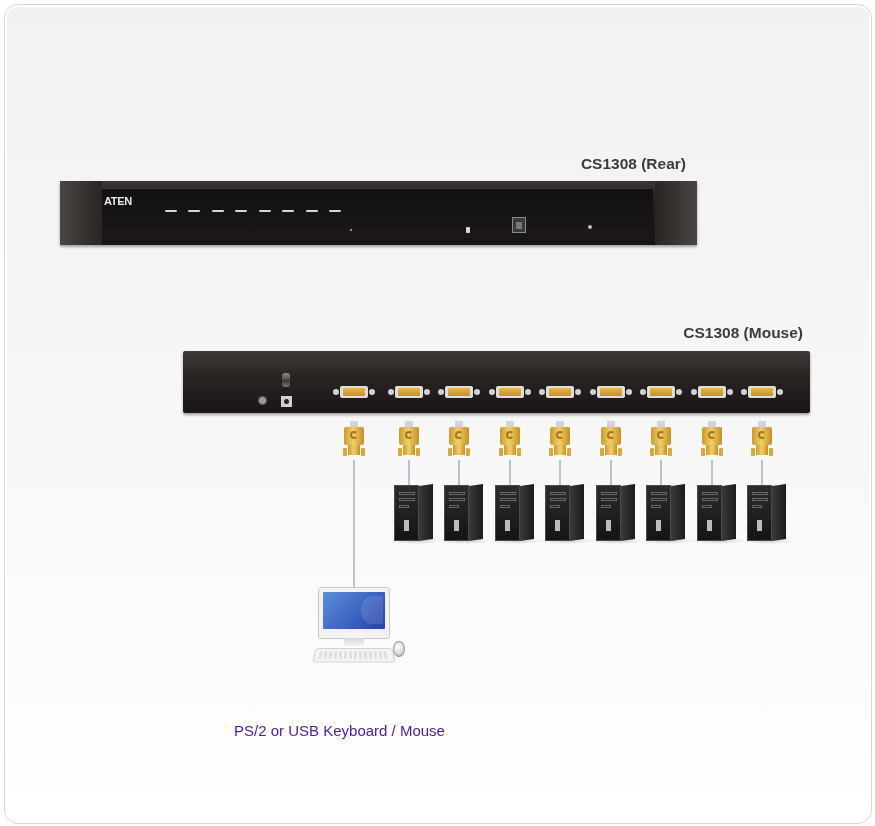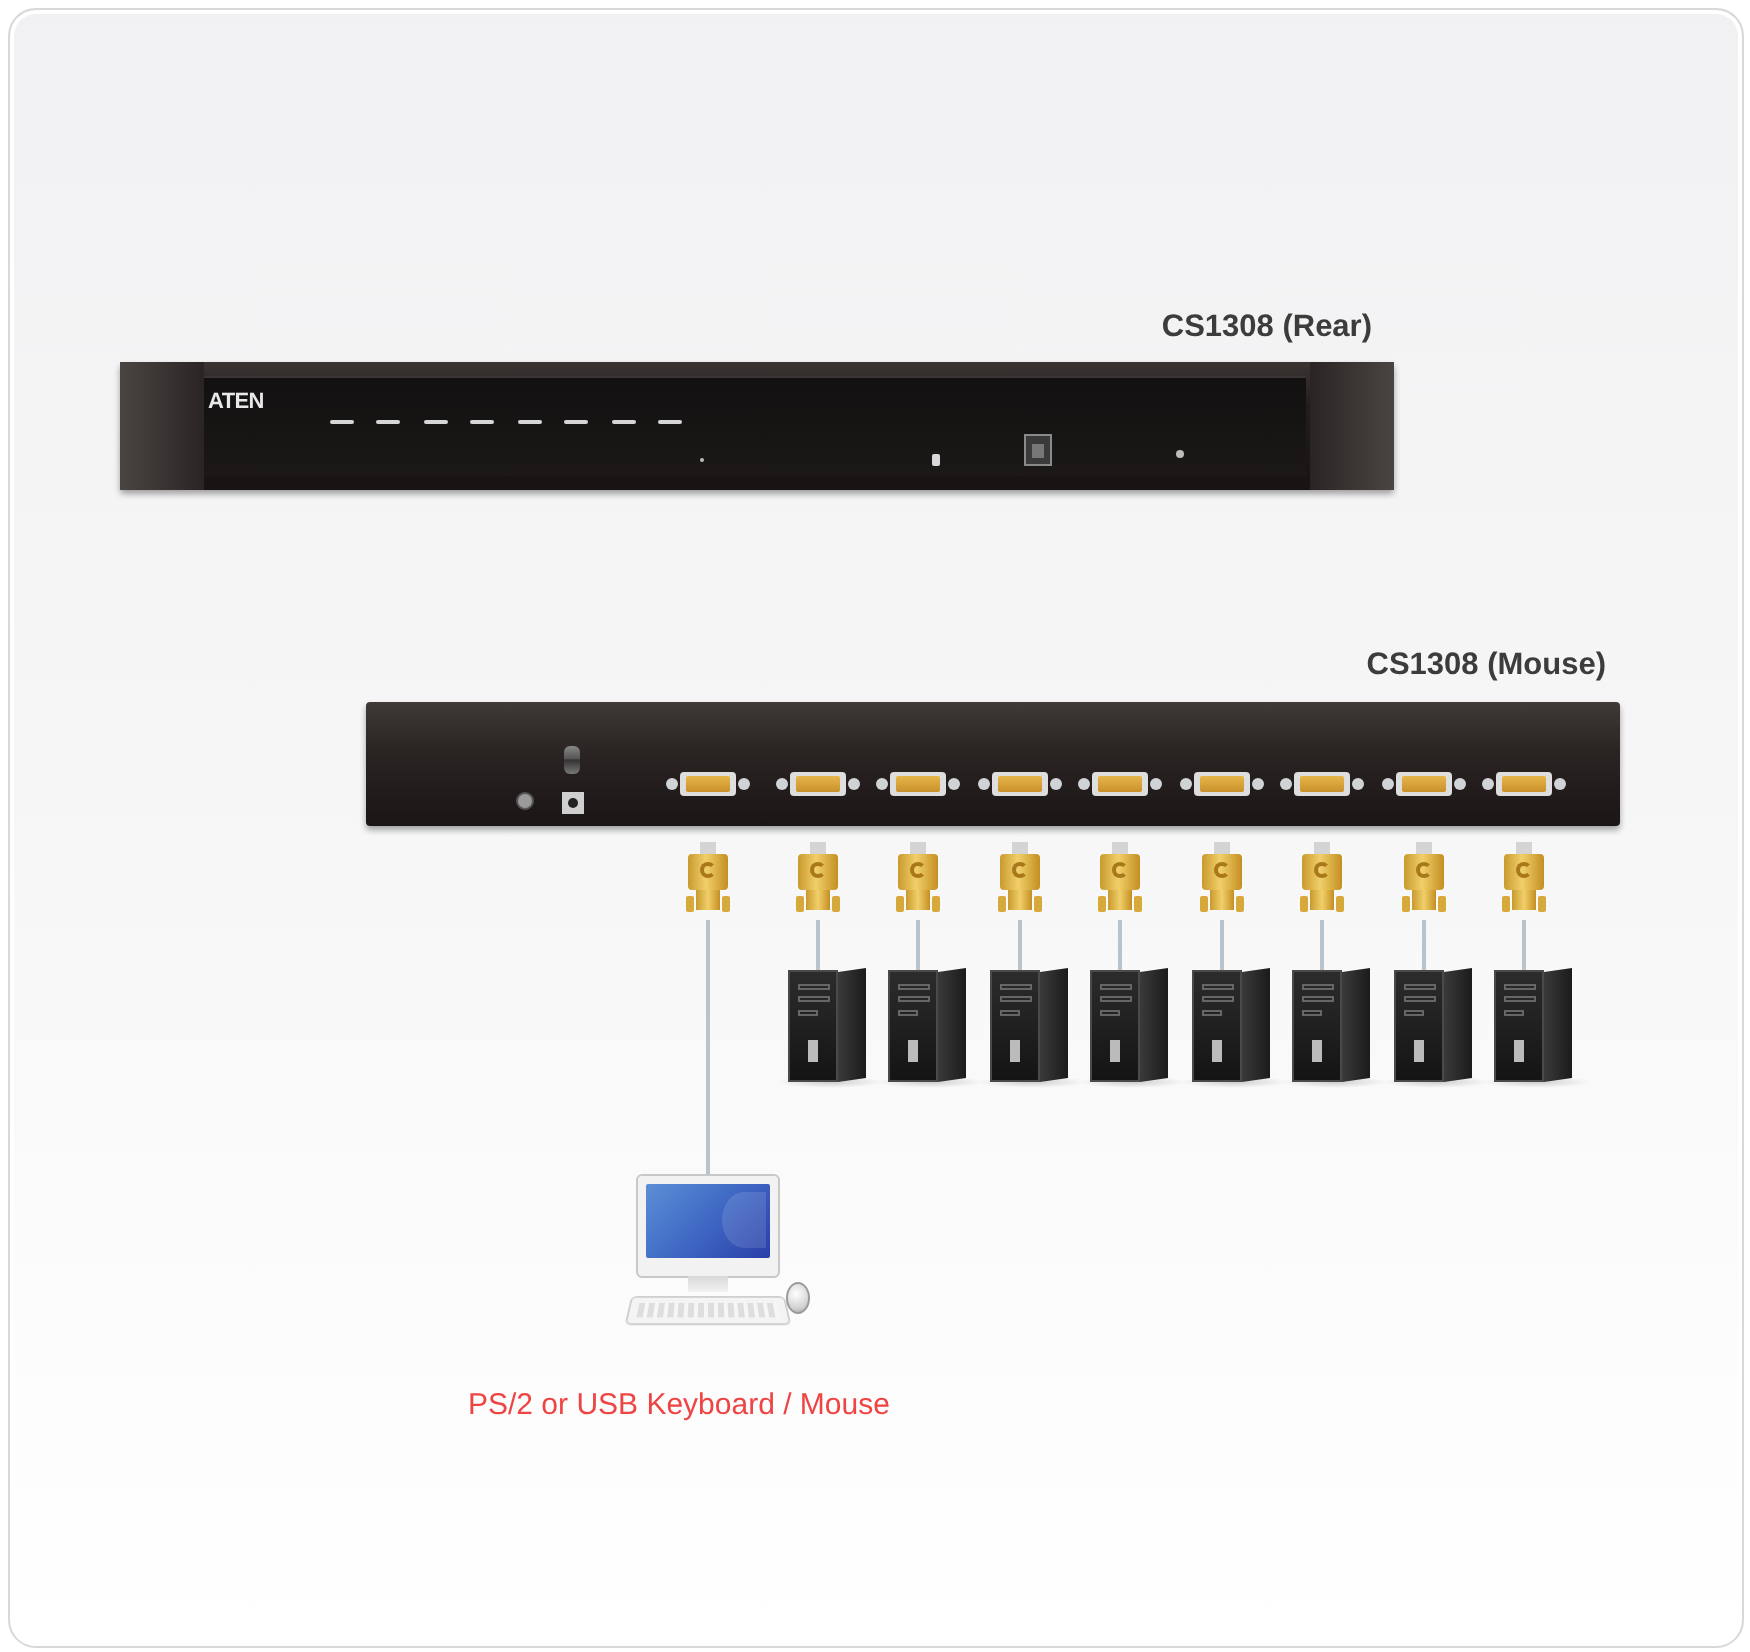--- a/index.html
+++ b/index.html
@@ -77,21 +77,21 @@
   .tower-shadow { position: absolute; top: 538px; width: 54px; height: 6px; background: radial-gradient(ellipse at center, rgba(0,0,0,0.18) 0%, rgba(0,0,0,0) 70%); }
 
   
   .monitor { position: absolute; left: 318px; top: 587px; width: 72px; height: 52px; background: #f2f2f2; border: 1px solid #c8c8c8; border-radius: 3px; box-sizing: border-box; }
   .monitor .screen { position: absolute; left: 4px; top: 4px; right: 4px; bottom: 9px; background: linear-gradient(135deg, #5c8fd6 0%, #3f68c4 50%, #2a3fa8 100%); border-radius: 1px; }
   .monitor .screen::after { content: ""; position: absolute; right: 2px; top: 4px; width: 22px; height: 28px; border-radius: 50% 0 0 50%; background: rgba(255,255,255,0.12); }
   .stand { position: absolute; left: 344px; top: 638px; width: 20px; height: 8px; background: linear-gradient(180deg, #d8d8d8, #f2f2f2); }
   .keyboard { position: absolute; left: 314px; top: 647px; width: 80px; height: 16px; background: #f4f4f4; border: 1px solid #cfcfcf; border-radius: 3px; box-sizing: border-box; transform: perspective(80px) rotateX(25deg); }
   .keyboard::after { content: ""; position: absolute; left: 4px; right: 4px; top: 3px; bottom: 3px; background: repeating-linear-gradient(90deg, #dedede 0 3px, #f6f6f6 3px 5px); }
   .mouse { position: absolute; left: 393px; top: 641px; width: 12px; height: 16px; border-radius: 50%; background: radial-gradient(circle at 40% 35%, #ffffff 0%, #cfcfcf 70%, #9a9a9a 100%); border: 1px solid #9a9a9a; box-sizing: border-box; }
-  .console-label { position: absolute; left: 234px; top: 694px; font-size: 15px; color: #ef4444; white-space: nowrap; }
+  .console-label { position: absolute; left: 234px; top: 722px; font-size: 15px; color: #4c1d95; white-space: nowrap; }
 </style>
 </head>
 <body>
 
 <div class="frame"></div>
 
 <div class="label front-label">CS1308 (Rear)</div>
 <div class="front-unit">
   <div class="bezel-l"></div>
   <div class="face"></div>

